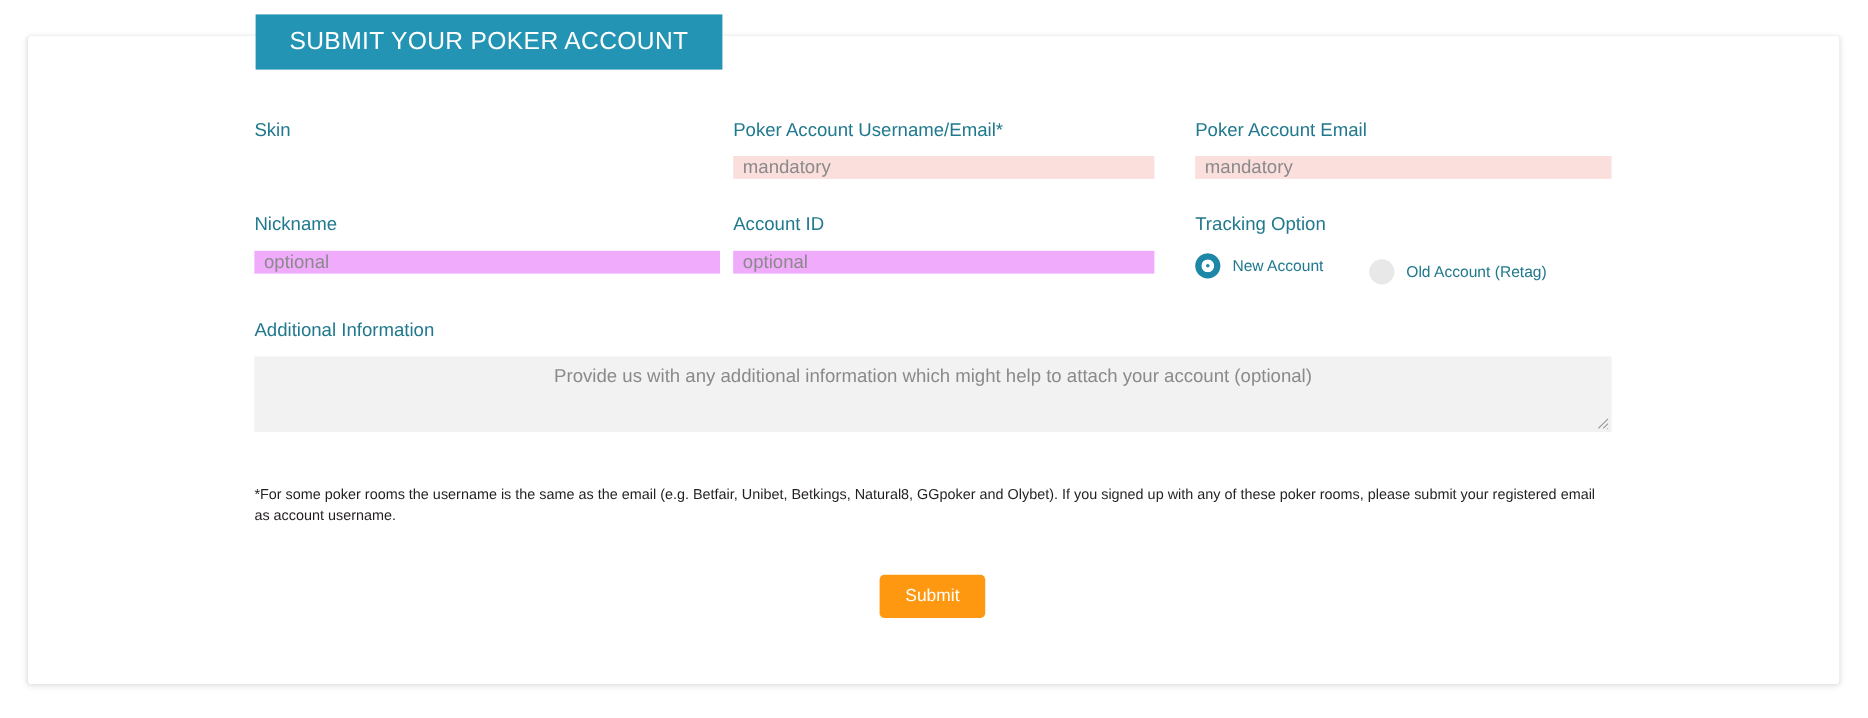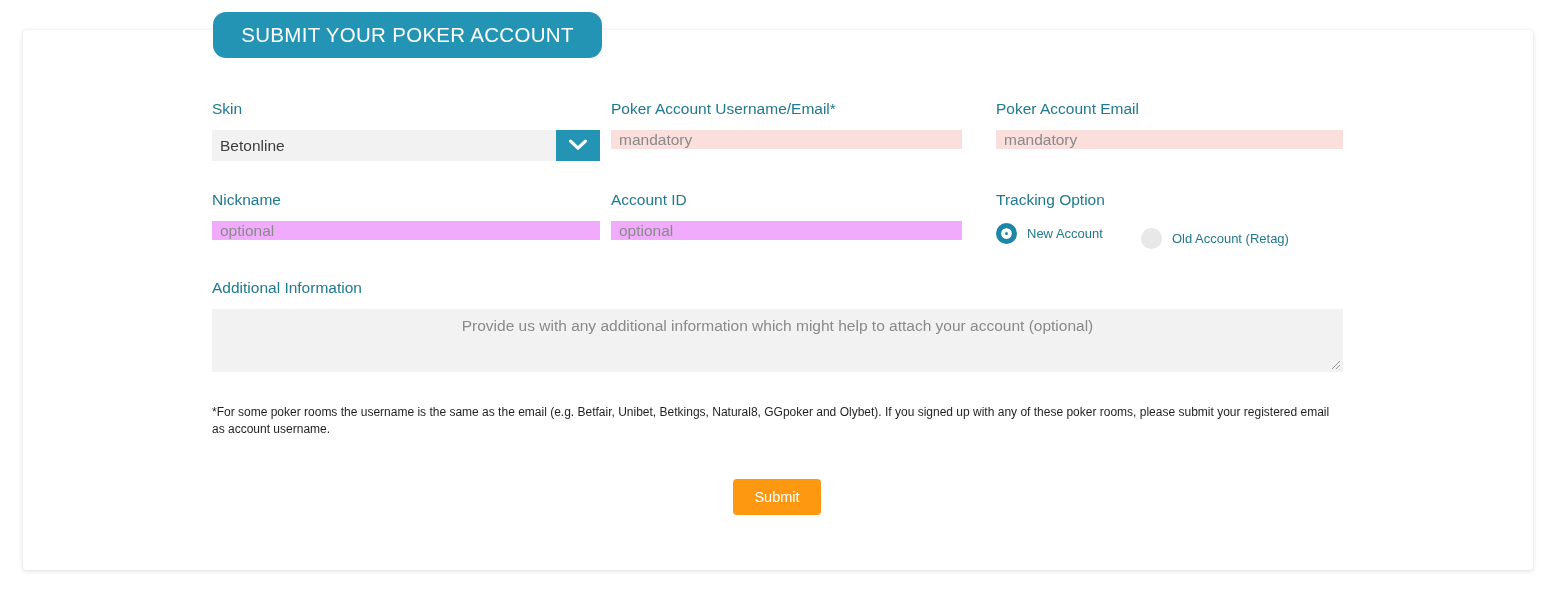--- a/index.html
+++ b/index.html
@@ -29,21 +29,21 @@
   }
 
   
   #header-tab {
     position: absolute;
     left: 213px;
     top: 12px;
     width: 389px;
     height: 46px;
     background: #2494b5;
-    border-radius: 13px;
+    border-radius: 0;
     display: flex;
     align-items: center;
     justify-content: center;
     z-index: 5;
   }
   #header-tab .tab-text {
     color: #ffffff;
     font-size: 20.5px;
     letter-spacing: 0.3px;
     font-weight: 400;
@@ -223,28 +223,20 @@
 <div id="header-tab">
   <span class="tab-text">SUBMIT YOUR POKER ACCOUNT</span>
 </div>
 
 <div id="form-area">
 
   <div class="row">
 
     <div class="col col-1">
       <div class="field-label">Skin</div>
-      <div class="select-wrap">
-        <div class="select-face">Betonline</div>
-        <div class="select-arrow">
-          <svg width="20" height="13" viewBox="0 0 20 13" aria-hidden="true">
-            <path d="M2.6 2.2 L10 9.2 L17.4 2.2" fill="none" stroke="#ffffff" stroke-width="3.2" stroke-linecap="round" stroke-linejoin="round"></path>
-          </svg>
-        </div>
-      </div>
     </div>
 
     <div class="col col-2">
       <div class="field-label">Poker Account Username/Email*</div>
       <input class="input-box input-mandatory" type="text" placeholder="mandatory" style="">
     </div>
 
     <div class="col col-3">
       <div class="field-label">Poker Account Email</div>
       <input class="input-box input-mandatory" type="text" placeholder="mandatory" style="">

